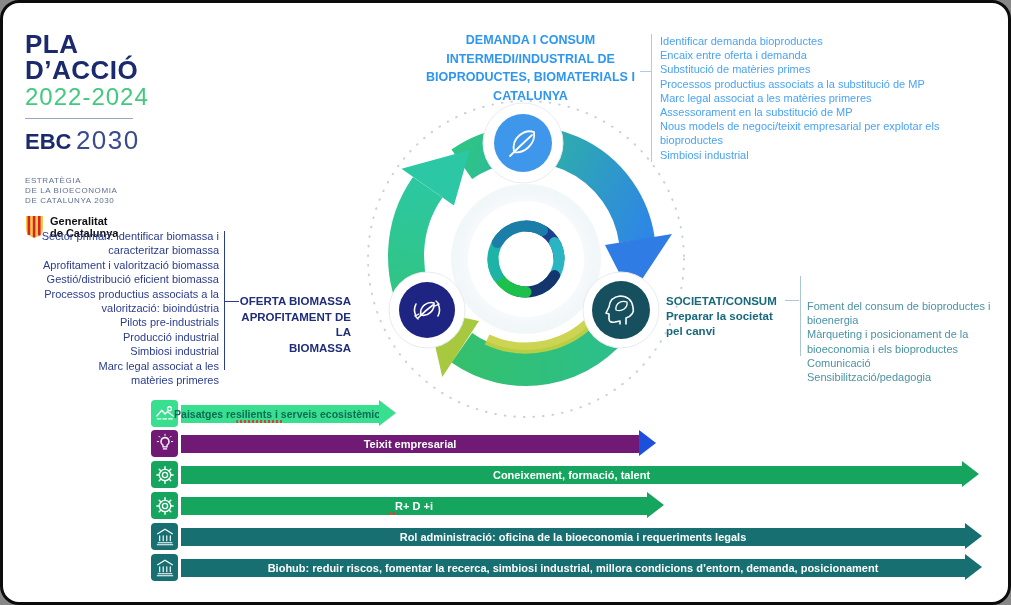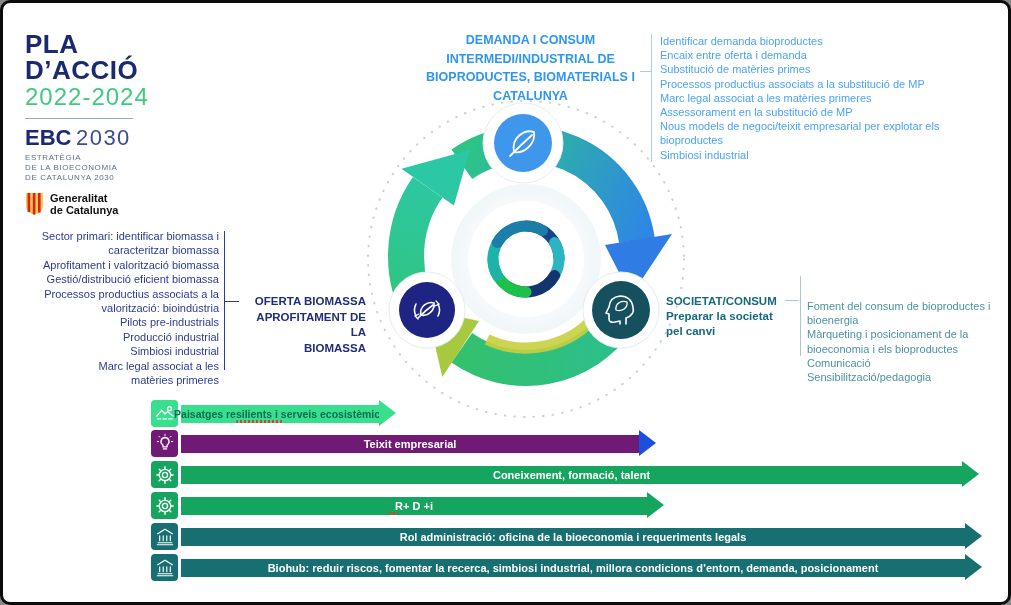--- a/index.html
+++ b/index.html
@@ -1,29 +1,29 @@
 <!DOCTYPE html>
 <html><head>
 <meta charset="utf-8">
 <style>
   html,body{margin:0;padding:0;background:#888;}
   #canvas{
     position:relative;width:1011px;height:605px;background:#ffffff;
     font-family:"Liberation Sans",sans-serif;overflow:hidden;
-    border:3px solid #0c0c0c;border-radius:10px;box-sizing:border-box;
+    border:3px solid #0c0c0c;border-radius:19px;box-sizing:border-box;
   }
   .abs{position:absolute;}
   .pre{white-space:pre-line;}
 
   
   .plan-title{font-size:26px;font-weight:800;color:#1b2a6e;line-height:26px;letter-spacing:.5px;}
   .plan-period{font-size:24px;font-weight:500;color:#41c97e;letter-spacing:1px;}
   .logo-divider{width:108px;height:1px;background:#9aa7c4;}
   .ebc{font-size:22px;font-weight:800;color:#1b2a6e;}
-  .ebc-year{font-size:22px;font-weight:400;color:#3a4c8f;letter-spacing:1.5px;}
+  .ebc-year{font-size:26px;font-weight:400;color:#3a4c8f;letter-spacing:1.5px;}
   .ebc-sub{font-size:8px;color:#5d6f94;letter-spacing:.6px;line-height:10px;text-transform:uppercase;}
   .gencat{display:flex;align-items:center;gap:6px;}
   .gencat-text{font-size:11px;font-weight:700;color:#111;line-height:12px;}
 
   
   .demanda-heading{width:215px;text-align:center;font-size:12.5px;font-weight:700;color:#2d96f2;line-height:18.5px;}
   .blue-list{width:350px;font-size:11px;color:#4aa3f5;line-height:14.2px;}
   .blue-list div{margin:0;}
   .navy-list{width:180px;text-align:right;font-size:11px;color:#2b3c8f;line-height:14.4px;}
   .oferta-heading{width:120px;text-align:right;font-size:11.5px;font-weight:700;color:#1f2d7b;line-height:15.5px;}
@@ -53,21 +53,21 @@
 
   <div class="abs" style="left:22px;top:28px;">
     <div class="plan-title pre">PLA
 D’ACCIÓ</div>
     <div class="plan-period">2022-2024</div>
     <div class="logo-divider" style="margin:7px 0 6px 0;"></div>
     <div>
       <span class="ebc">EBC</span>
       <span class="ebc-year">2030</span>
     </div>
-    <div class="ebc-sub pre" style="margin-top:2px;">ESTRATÈGIA
+    <div class="ebc-sub pre" style="margin-top:20px;">ESTRATÈGIA
 DE LA BIOECONOMIA
 DE CATALUNYA 2030</div>
     <div class="gencat" style="margin-top:9px;">
       <svg width="19" height="24" viewBox="0 0 19 24">
         <path d="M1,1 h17 v13 a8.5,8.5 0 0 1 -17,0 Z" fill="#f6c948"></path>
         <g fill="#d5232a">
           <rect x="2.6" y="1" width="2.6" height="19"></rect>
           <rect x="7.8" y="1" width="2.6" height="21.5"></rect>
           <rect x="13" y="1" width="2.6" height="19.5"></rect>
         </g>
@@ -100,21 +100,21 @@
     <div>Aprofitament i valorització biomassa</div>
     <div>Gestió/distribució eficient biomassa</div>
     <div>Processos productius associats a la valorització: bioindústria</div>
     <div>Pilots pre-industrials</div>
     <div>Producció industrial</div>
     <div>Simbiosi industrial</div>
     <div style="width:150px;margin-left:30px;">Marc legal associat a les matèries primeres</div>
   </div>
   <div class="abs vline" style="left:221px;top:228px;height:139px;background:#2b3c8f;"></div>
   <div class="abs hline" style="left:221px;top:298px;width:15px;background:#2b3c8f;"></div>
-  <div class="abs oferta-heading pre" style="left:243px;top:291px;">OFERTA BIOMASSA
+  <div class="abs oferta-heading pre" style="left:228px;top:291px;">OFERTA BIOMASSA
 APROFITAMENT DE LA
 BIOMASSA</div>
 
   <svg class="abs" style="left:340px;top:93px;overflow:visible;" width="370" height="310" viewBox="0 0 370 310">
     <defs>
       <linearGradient id="g1" gradientUnits="userSpaceOnUse" x1="119" y1="68" x2="300" y2="150">
         <stop offset="0" stop-color="#2ec487"></stop>
           <stop offset="1" stop-color="#2e86e6"></stop>
       </linearGradient>
       <linearGradient id="g2" gradientUnits="userSpaceOnUse" x1="275" y1="224" x2="97" y2="240">

